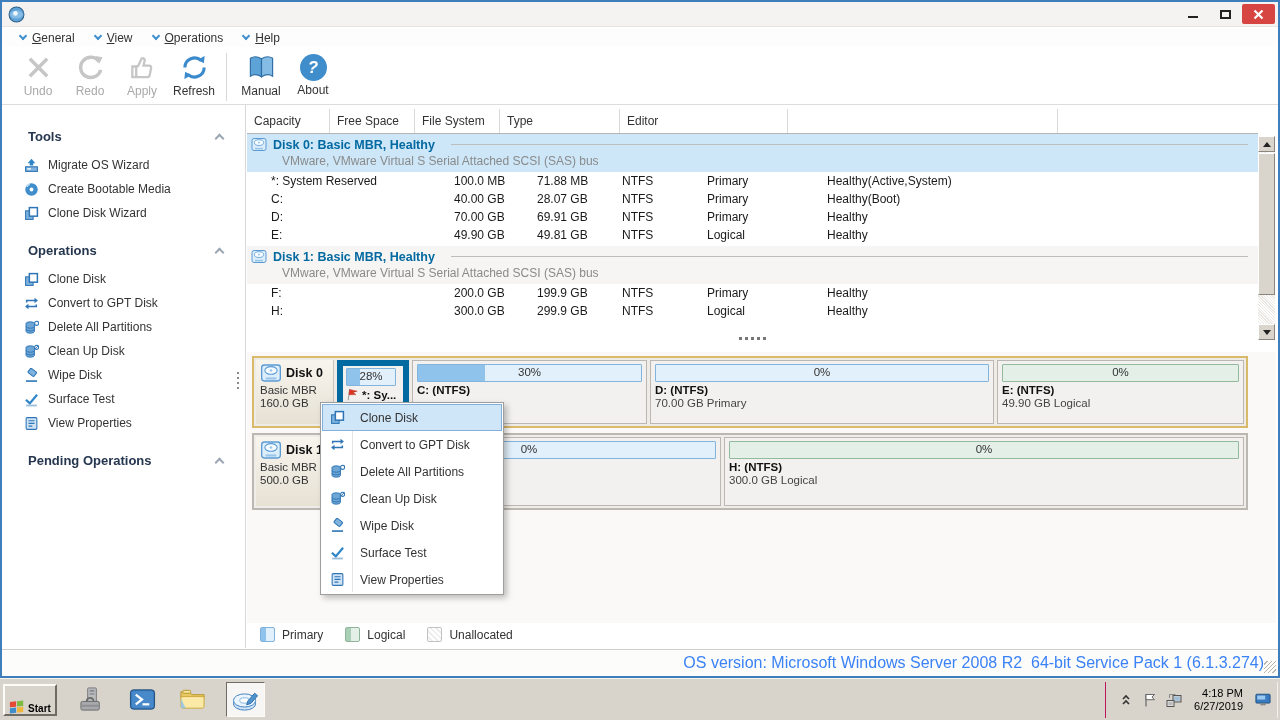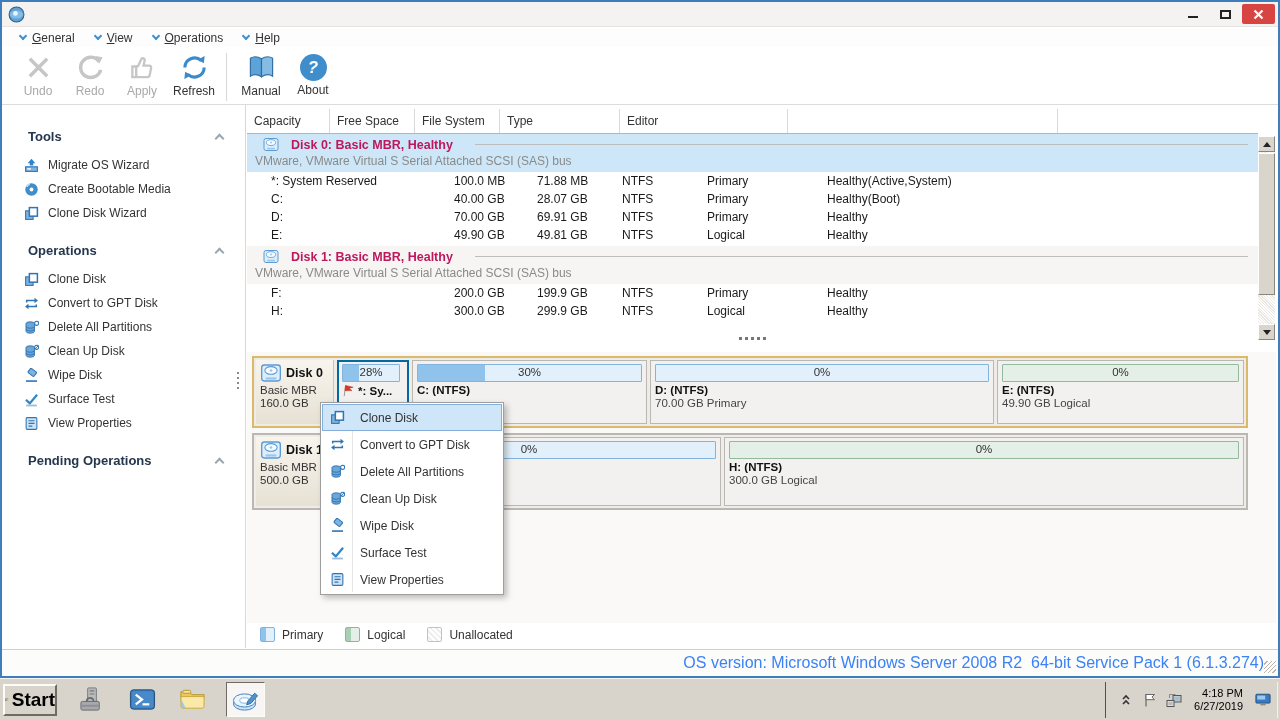--- a/index.html
+++ b/index.html
@@ -51,25 +51,25 @@
   .sgrip i{width:2px;height:2px;background:#8a8a8a;}
 
   
   .volhead{position:absolute;left:247px;top:109px;width:1011px;height:25px;display:flex;
            border-bottom:1px solid #b5b5b5;background:#fff;}
   .hc{padding:5px 0 0 7px;font-size:12px;color:#333;border-right:1px solid #d9d9d9;height:100%;white-space:nowrap;}
   .volbody{position:absolute;left:247px;top:134px;width:1011px;}
   .grow{height:38px;padding-top:3px;}
   .grow.gsel{background:#cde7f8;}
   .grow:not(.gsel){background:#f6f5f4;}
-  .g1{display:flex;align-items:center;gap:12px;padding-left:16px;font-size:12px;color:#be185d;}
+  .g1{display:flex;align-items:center;gap:6px;padding-left:4px;font-size:12px;color:#0369a1;}
   .g1 b{font-size:12.5px;white-space:nowrap;}
   .gdico svg{width:16px;height:15px;display:block;}
   .grule{flex:1;height:1px;background:#bdbdbd;margin:0 10px 0 10px;}
-  .g2{padding-left:8px;font-size:12px;color:#8a8a8a;margin-top:2px;}
+  .g2{padding-left:35px;font-size:12px;color:#8a8a8a;margin-top:2px;}
   .vrow{display:flex;height:18px;align-items:center;}
   .vc{padding-left:7px;font-size:12px;color:#1a1a1a;white-space:nowrap;overflow:hidden;height:18px;line-height:18px;}
   .vc0{padding-left:24px;}
   .ggap{height:2px;}
   .dots{position:absolute;left:247px;top:337px;width:1011px;display:flex;gap:3px;justify-content:center;}
   .dots i{width:3px;height:3px;background:#777;}
 
   
   .scrollv{position:absolute;left:1258px;top:136px;width:17px;height:204px;
            background:repeating-linear-gradient(45deg,#fff 0 1px,#ebe8e4 1px 2px);}
@@ -88,21 +88,21 @@
   .drow:not(.dsel){top:81px;height:77px;border:2px solid #bbb7b1;background:#efedea;}
   .dlab{width:78px;flex:0 0 78px;background:linear-gradient(#f8f5ee,#e7e1d4);border-right:1px solid #cac5bb;
         padding:3px 0 0 4px;}
   .dl1{display:flex;align-items:center;gap:4px;font-size:12px;color:#111;}
   .dl1 b{font-size:12.5px;}
   .dico svg{width:22px;height:20px;display:block;}
   .dl2{font-size:11.5px;color:#333;margin-top:1px;white-space:nowrap;}
   .part{position:relative;flex:0 0 auto;margin-left:3px;background:#f2f1ef;border:1px solid #bbb8b4;
         padding:3px 4px 0 4px;overflow:hidden;}
   .part:last-child{flex:1 1 auto;}
-  .part.psel{border:2px solid #0369a1;padding:2px 7px 0 3px;}
+  .part.psel{border:6px solid #0369a1;padding:2px 7px 0 3px;}
   .pbar{position:relative;height:18px;border:1px solid #82b4de;background:#e2f0fb;overflow:hidden;border-radius:1px;}
   .part.logical .pbar{border-color:#94ba9e;background:#e3efe7;}
   .pfill{position:absolute;left:0;top:0;bottom:0;background:#8fc3ec;display:block;}
   .part.logical .pfill{background:#a9cfb7;}
   .ppct{position:absolute;left:0;right:0;top:1px;text-align:center;font-size:11.5px;color:#333;}
   .pname{display:flex;align-items:center;gap:3px;font-size:11.5px;color:#111;margin-top:2px;white-space:nowrap;}
   .pdet{font-size:11.5px;color:#444;margin-top:1px;white-space:nowrap;}
   .pflag svg{width:13px;height:13px;display:block;}
 
   
@@ -125,22 +125,22 @@
   .statusbar{position:absolute;left:2px;right:2px;bottom:2px;height:27px;border-top:1px solid #cfcfcf;
              background:#fcfcfb;display:flex;align-items:center;justify-content:flex-end;padding-right:14px;}
   .stext{font-size:16px;color:#3b82f6;white-space:pre;}
   .sgripbr{position:absolute;right:2px;bottom:3px;width:12px;height:12px;
            background:repeating-linear-gradient(135deg,transparent 0 2px,#b9b5ad 2px 3px);}
 
   
   .taskbar{position:absolute;left:0;top:678px;width:1280px;height:42px;background:#d8d4cb;
            border-top:1px solid #f6f4ef;display:flex;align-items:center;}
   .startbtn{margin-left:3px;width:54px;height:32px;background:#d8d4cb;border:2px solid;
-            border-color:#fefcf7 #6f6b62 #6f6b62 #fefcf7;display:flex;align-items:center;justify-content:center;
-            gap:3px;font-weight:bold;font-size:19px;color:#000;}
+            border-color:#fefcf7 #6f6b62 #6f6b62 #fefcf7;display:flex;align-items:flex-end;justify-content:center;
+            gap:3px;font-weight:bold;font-size:10px;color:#000;}
   .startbtn svg{width:16px;height:15px;display:block;}
   .qis{display:flex;align-items:center;gap:23px;margin-left:22px;}
   .qi{display:flex;align-items:center;justify-content:center;}
   .qi svg{width:27px;height:27px;display:block;}
   .qi.act{background:#f7f6f4;border:1px solid;border-color:#6f6b62 #fefcf7 #fefcf7 #6f6b62;
           padding:3px 5px;margin-left:-3px;}
   .tray{margin-left:auto;display:flex;align-items:center;gap:8px;height:36px;margin-right:2px;
         border-left:1px solid #be185d;box-shadow:-1px 0 0 #f3f1ec inset;padding:0 5px 0 12px;}
   .tico svg{width:16px;height:16px;display:block;}
   .clock{display:flex;flex-direction:column;align-items:flex-end;font-size:11px;line-height:13px;color:#000;margin:0 4px;}

